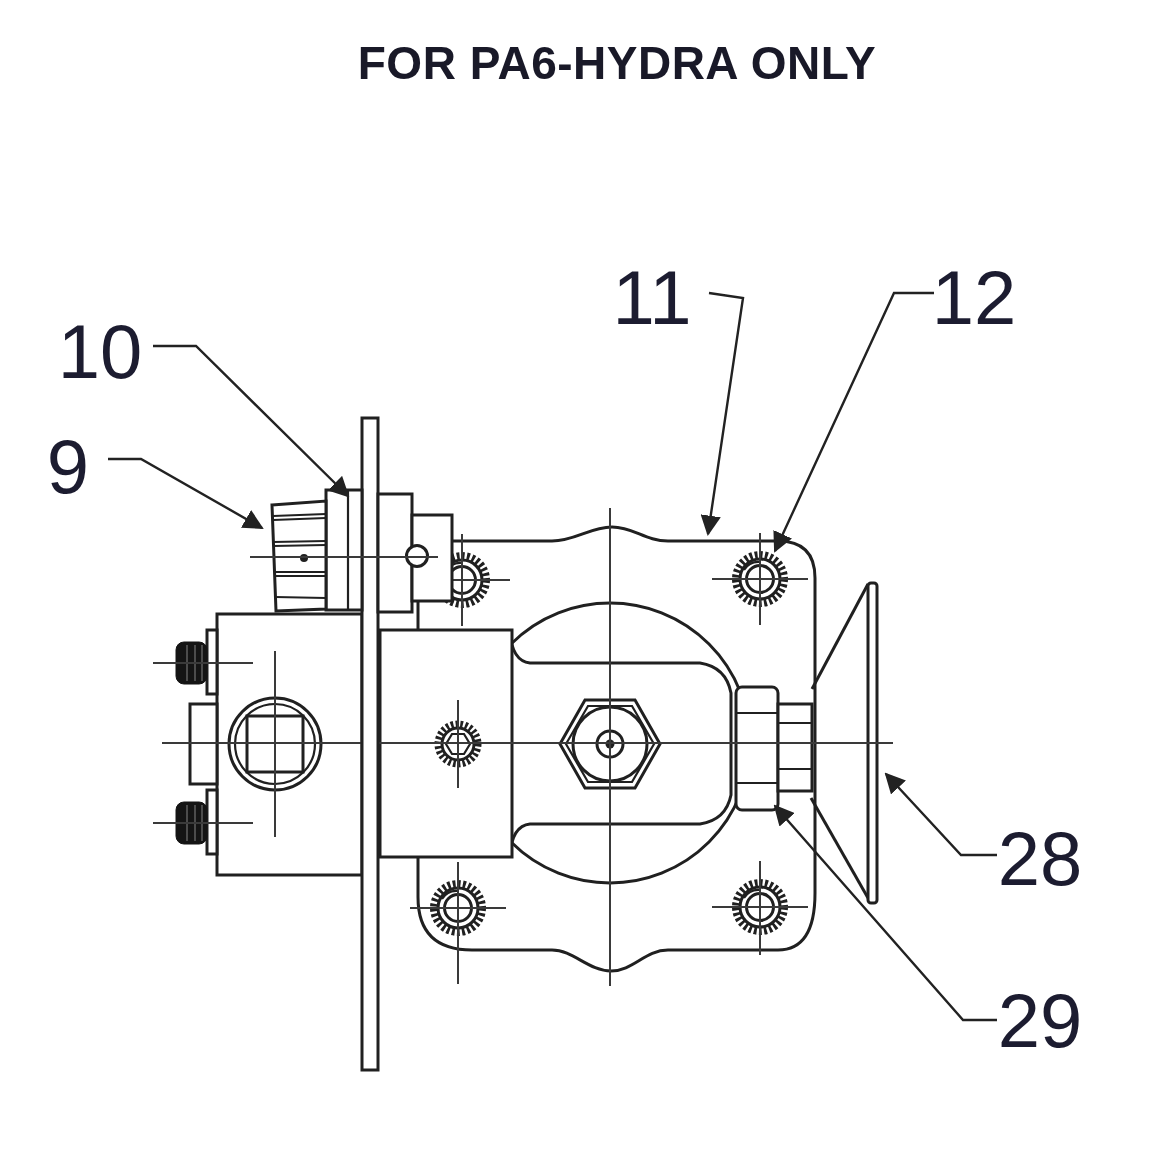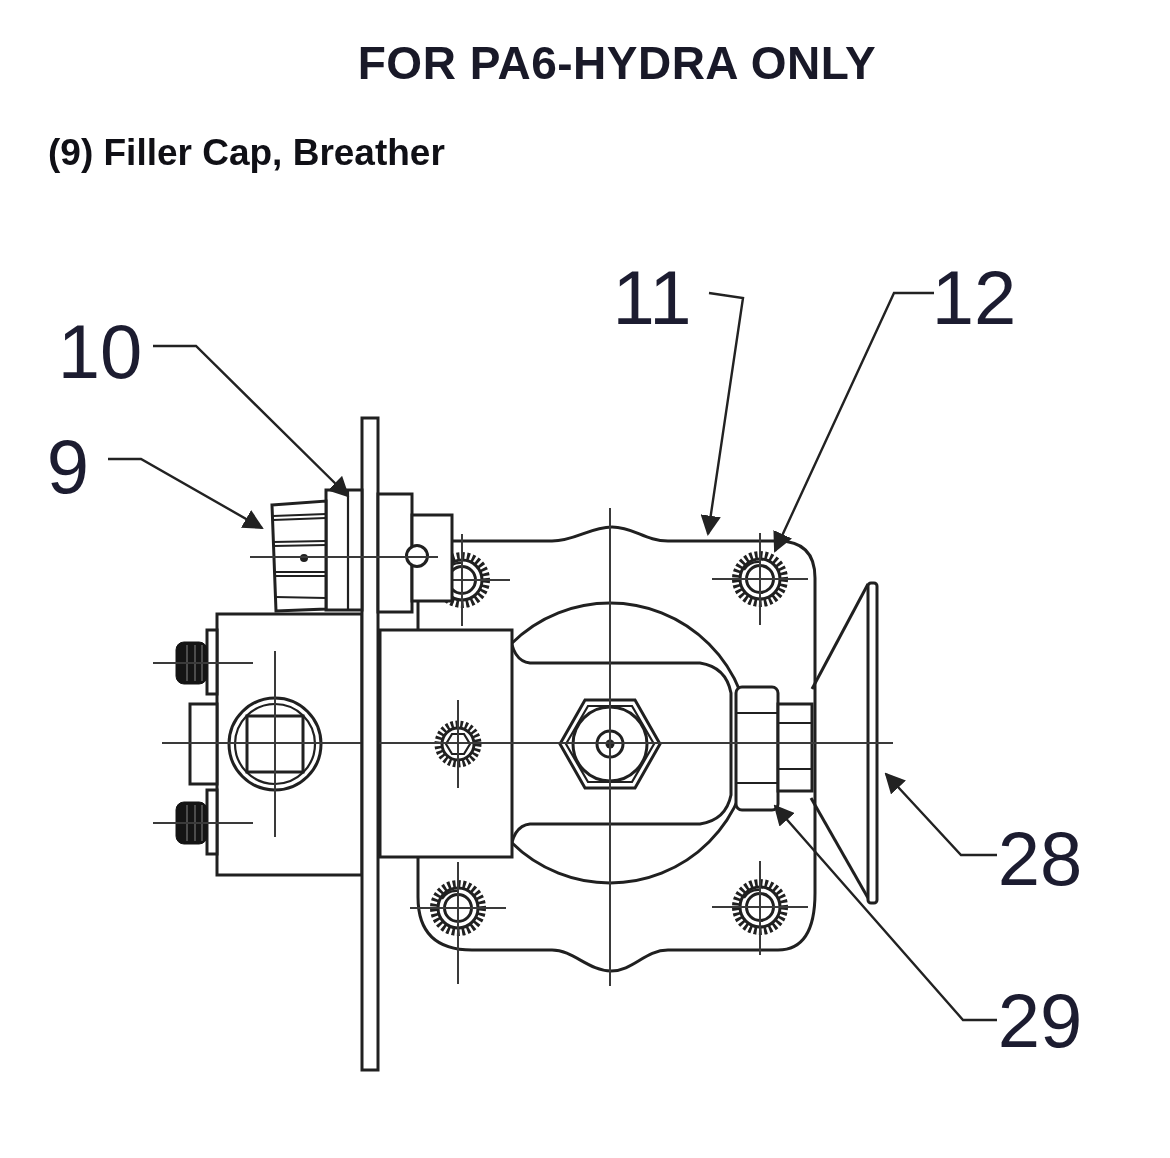--- a/index.html
+++ b/index.html
@@ -37,21 +37,20 @@
   }
 </style>
 </head>
 <body>
 
 <div class="canvas">
 
   <div class="title">FOR PA6-HYDRA ONLY</div>
 
   <div class="note">
-    <div class="line1">(9) Filler Cap, Breather</div>
   </div>
 
   <svg class="diagram" width="1170" height="1158" viewBox="0 0 1170 1158" xmlns="http://www.w3.org/2000/svg">
 
     <defs>
       <marker id="arrow" viewBox="0 0 10 10" refX="9" refY="5" markerWidth="8.5" markerHeight="8.5" orient="auto">
         <path d="M0,0 L10,5 L0,10 Z" fill="#222222"></path>
       </marker>
     </defs>
 

